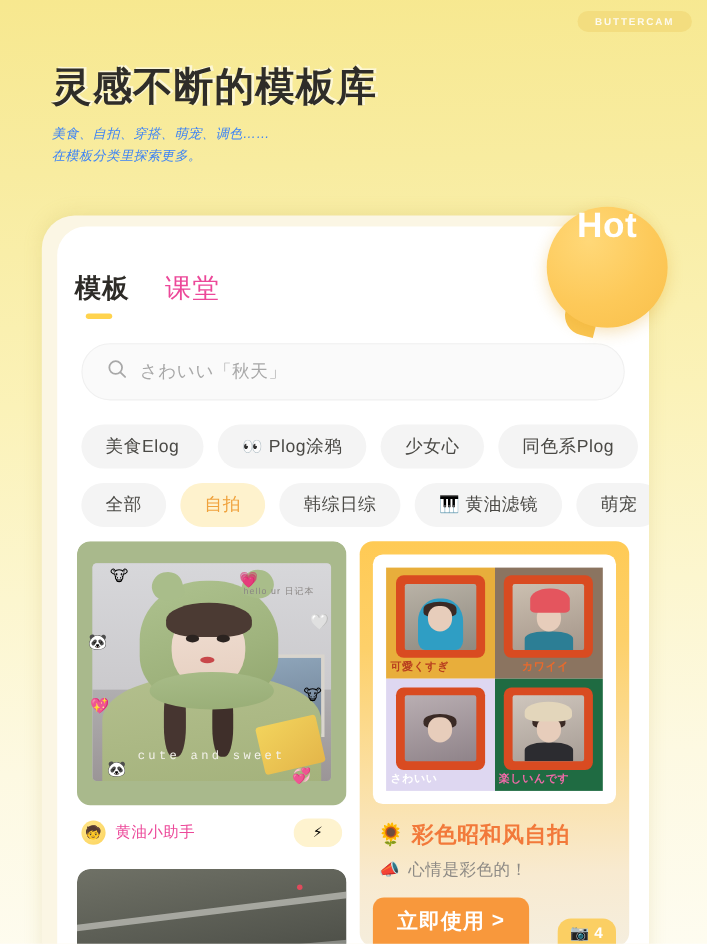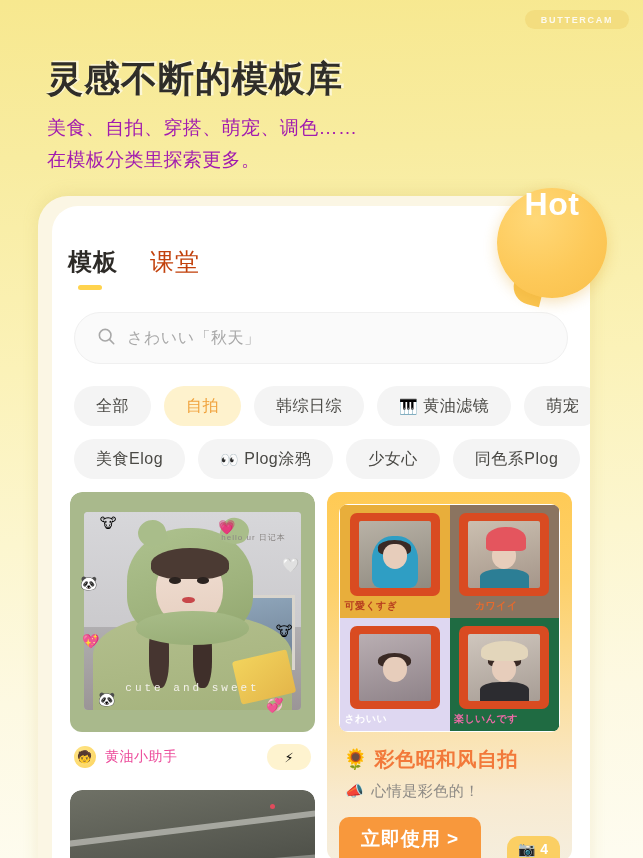--- a/index.html
+++ b/index.html
@@ -30,22 +30,22 @@
     color:transparent;
     -webkit-text-stroke:1px rgba(255,255,255,.62);
     white-space:nowrap; pointer-events:none;
   }
   .hero-title {
     position:relative;
     font-size:36px; font-weight:800; letter-spacing:1px;
     color:#2f2d29; line-height:1.15; white-space:nowrap;
   }
   .hero-sub {
-    margin-top:13px; font-size:19px; line-height:1.65;
-    color:#a21caf; letter-spacing:.4px;
+    margin-top:13px; font-size:12px; line-height:1.65;
+    color:#3b82f6; letter-spacing:.4px;font-style:italic;
   }
 
   
   .panel-outer {
     position:absolute; left:38px; top:196px;
     width:552px; height:700px;
     background:#fbf6e4;
     border-radius:30px 30px 0 0;
     box-shadow:0 -2px 16px rgba(190,165,70,.18);
   }
@@ -78,21 +78,21 @@
     position:absolute; left:16px; bottom:-6px;
     width:30px; height:30px;
     background:#fac44f;
     border-radius:0 0 0 60% ;
     transform:rotate(14deg);
   }
 
   
   .tabs { display:flex; align-items:flex-end; gap:32px; padding:40px 0 0 16px; }
   .tab { position:relative; cursor:pointer; }
-  .tab-label { font-size:24px; letter-spacing:1px; color:#c2410c; font-weight:400; }
+  .tab-label { font-size:24px; letter-spacing:1px; color:#ec4899; font-weight:400; }
   .tab.active .tab-label { color:#2d2b27; font-weight:700; }
   .tab-underline {
     display:none; position:absolute; left:10px; bottom:-12px;
     width:24px; height:5px; border-radius:3px; background:#ffd34d;
   }
   .tab.active .tab-underline { display:block; }
 
   
   .search {
     margin:34px 22px 0 22px; height:52px;
@@ -240,21 +240,21 @@
   .c3-dot { position:absolute; right:40px; top:14px; width:5px; height:5px;
     border-radius:50%; background:#e04b5c; }
 
   
   .c2 {
     border-radius:12px; overflow:hidden;
     background:linear-gradient(178deg,#ffca54 0%,#fdd06a 26%,#fbe0a4 58%,#f8ead0 82%,#f5eede 100%);
     padding:12px 12px 0 12px;
   }
   .c2-grid {
-    background:#ffffff; border-radius:9px; padding:1px;
+    background:#ffffff; border-radius:9px; padding:12px;
     display:grid; grid-template-columns:1fr 1fr; gap:0;
     overflow:hidden;
   }
   .q { position:relative; aspect-ratio:1/1.03; overflow:hidden; }
   .q1 { background:#e8ae3b; }
   .q2 { background:#8b7460; }
   .q3 { background:#1f6b42; }
   .q4 { background:#ded7f1; }
   .q-frame {
     position:absolute; left:9%; top:7%; width:82%; height:74%;
@@ -354,50 +354,50 @@
         <line x1="13.1" y1="13.1" x2="17.6" y2="17.6" stroke="#a8a8a8" stroke-width="1.7" stroke-linecap="round"></line>
       </svg>
     </span>
     <span class="search-ph">さわいい「秋天」</span>
   </div>
 
   <div class="chip-rows">
 
     <div class="chip-row">
       <div class="chip">
+        <span>美食Elog</span>
+      </div>
+      <div class="chip">
+        <span class="chip-emoji">👀</span>
+        <span>Plog涂鸦</span>
+      </div>
+      <div class="chip">
+        <span>少女心</span>
+      </div>
+      <div class="chip">
+        <span>同色系Plog</span>
+      </div>
+    </div>
+
+    <div class="chip-row">
+      <div class="chip">
         <span>全部</span>
       </div>
       <div class="chip active">
         <span>自拍</span>
       </div>
       <div class="chip">
         <span>韩综日综</span>
       </div>
       <div class="chip">
         <span class="chip-emoji">🎹</span>
         <span>黄油滤镜</span>
       </div>
       <div class="chip">
         <span>萌宠</span>
-      </div>
-    </div>
-
-    <div class="chip-row">
-      <div class="chip">
-        <span>美食Elog</span>
-      </div>
-      <div class="chip">
-        <span class="chip-emoji">👀</span>
-        <span>Plog涂鸦</span>
-      </div>
-      <div class="chip">
-        <span>少女心</span>
-      </div>
-      <div class="chip">
-        <span>同色系Plog</span>
       </div>
     </div>
 
   </div>
 
   <div class="cards">
 
     <div class="col">
 
       <div class="card">

